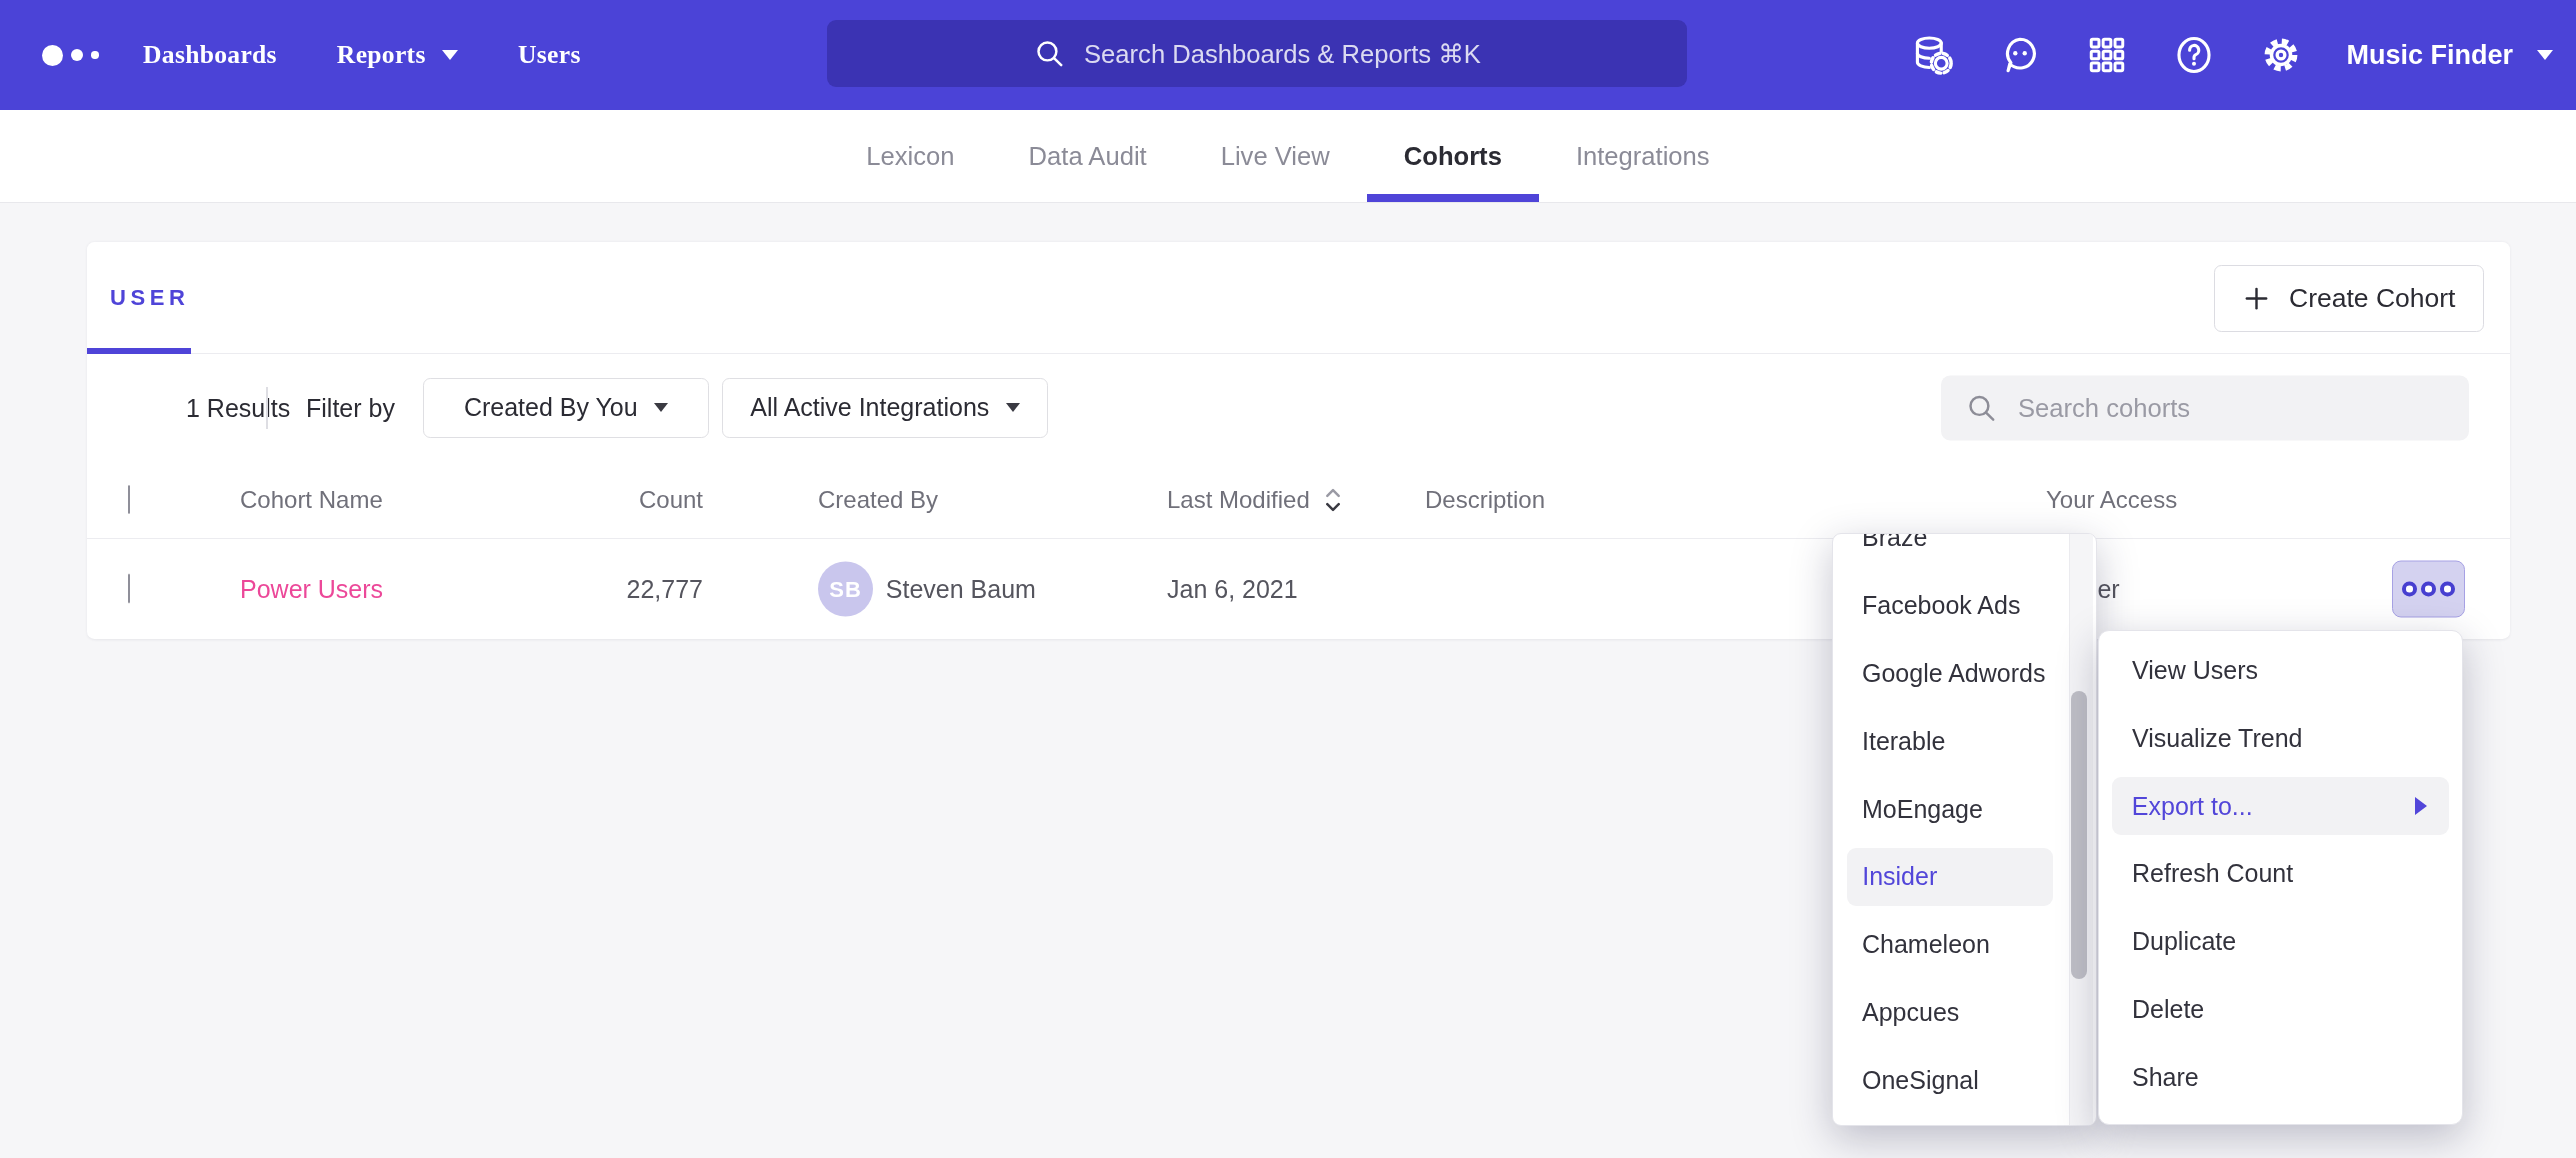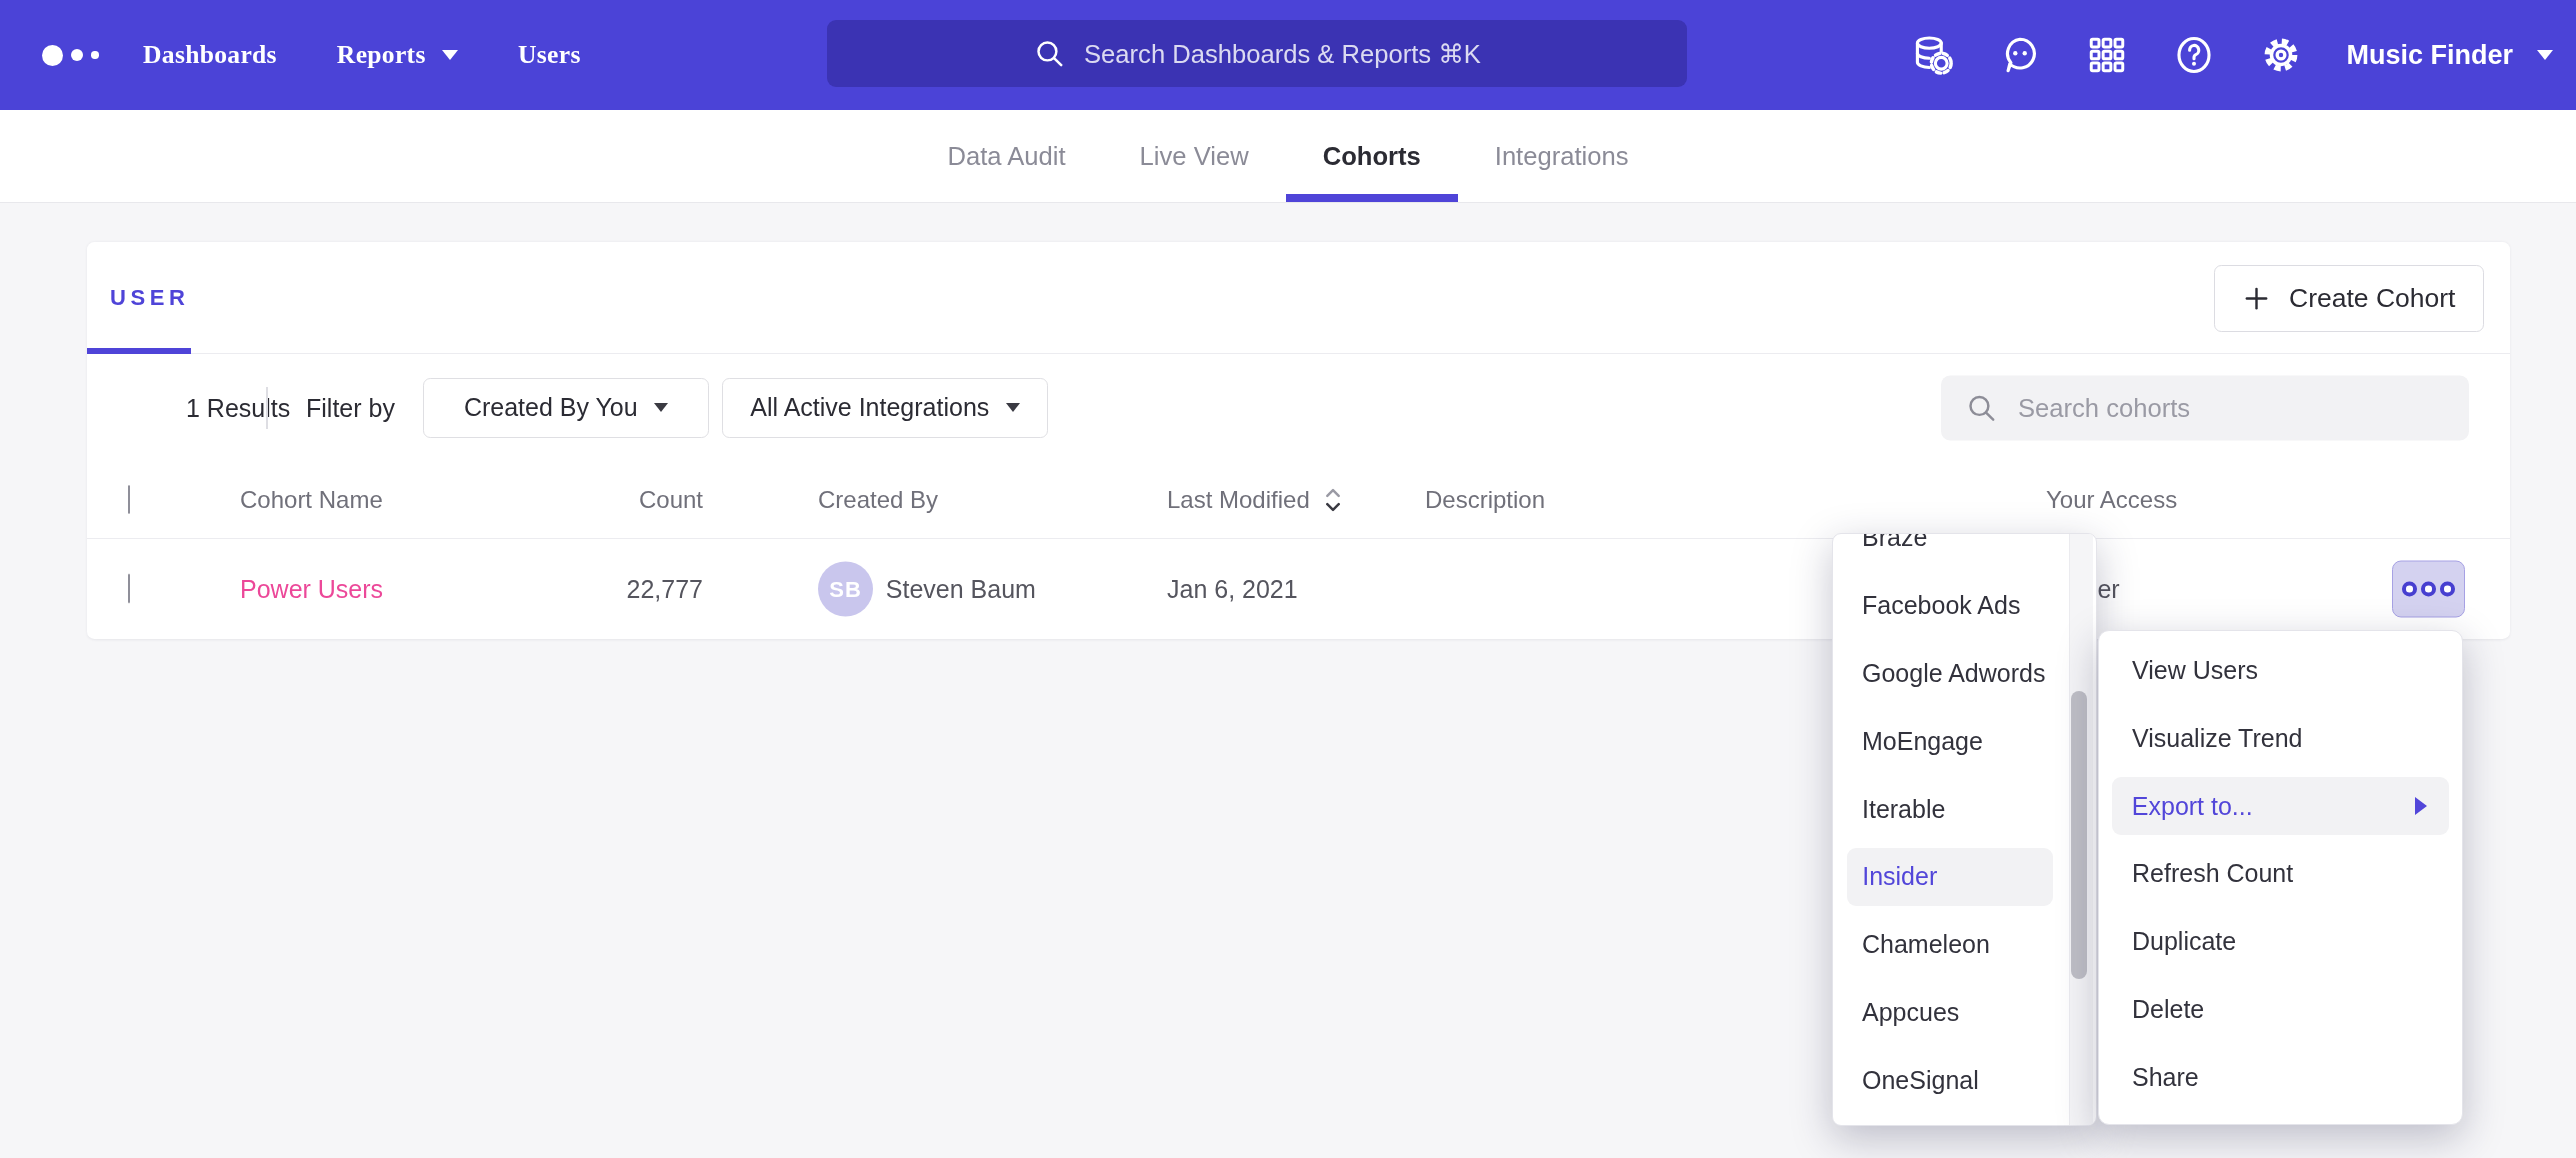--- a/index.html
+++ b/index.html
@@ -216,20 +216,23 @@
         </svg>
       </span>
       <div class="project-switcher">
         <span>Music Finder</span>
         <span class="caret-down"></span>
       </div>
     </div>
   </header>
 
   <div class="tabbar">
+    <div class="tab">
+        <span>Lexicon</span>
+      </div>
     <div class="tab">
         <span>Data Audit</span>
       </div>
     <div class="tab">
         <span>Live View</span>
       </div>
     <div class="tab active">
         <span>Cohorts</span>
       </div>
     <div class="tab">
@@ -309,22 +312,22 @@
       </div>
 
     </section>
   </main>
 
   <div class="menu export-menu">
     <div class="export-items">
       <div class="mi">Braze</div>
       <div class="mi">Facebook Ads</div>
       <div class="mi">Google Adwords</div>
+      <div class="mi">Iterable</div>
       <div class="mi">MoEngage</div>
-      <div class="mi">Iterable</div>
       <div class="mi hl">Insider</div>
       <div class="mi">Chameleon</div>
       <div class="mi">Appcues</div>
       <div class="mi">OneSignal</div>
     </div>
     <div class="scroll-track">
       <div class="scroll-thumb"></div>
     </div>
   </div>
 

